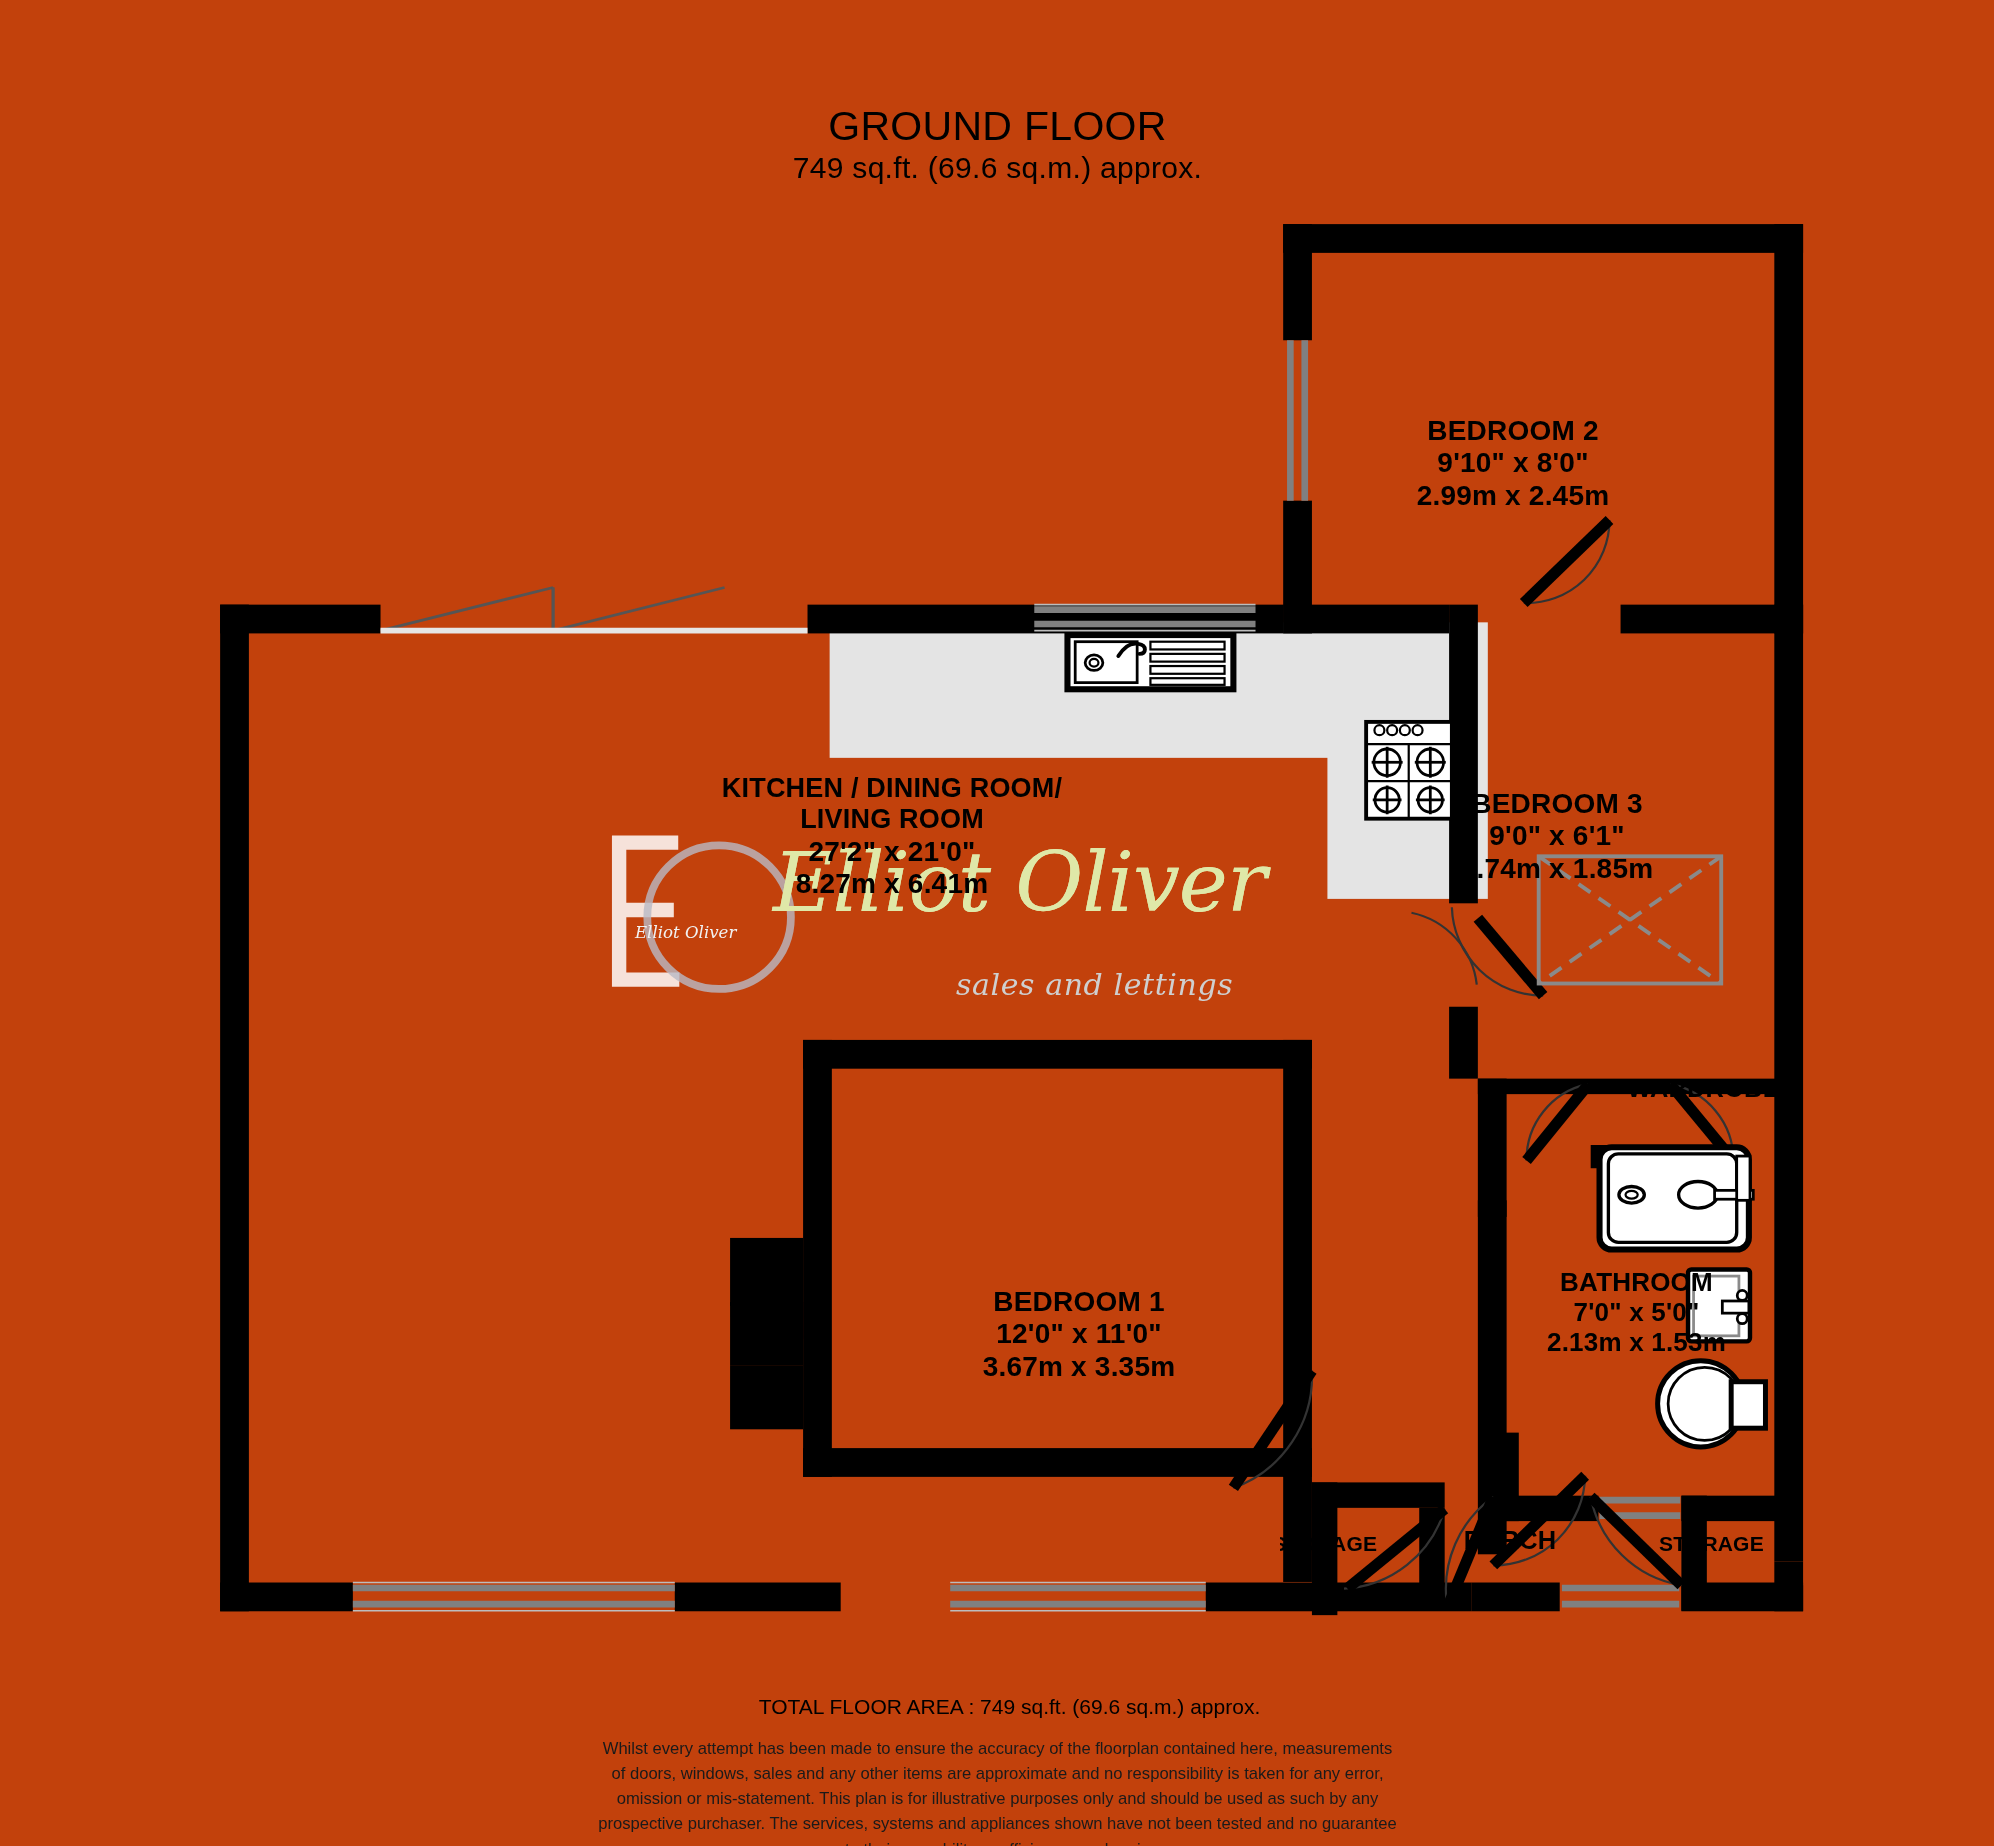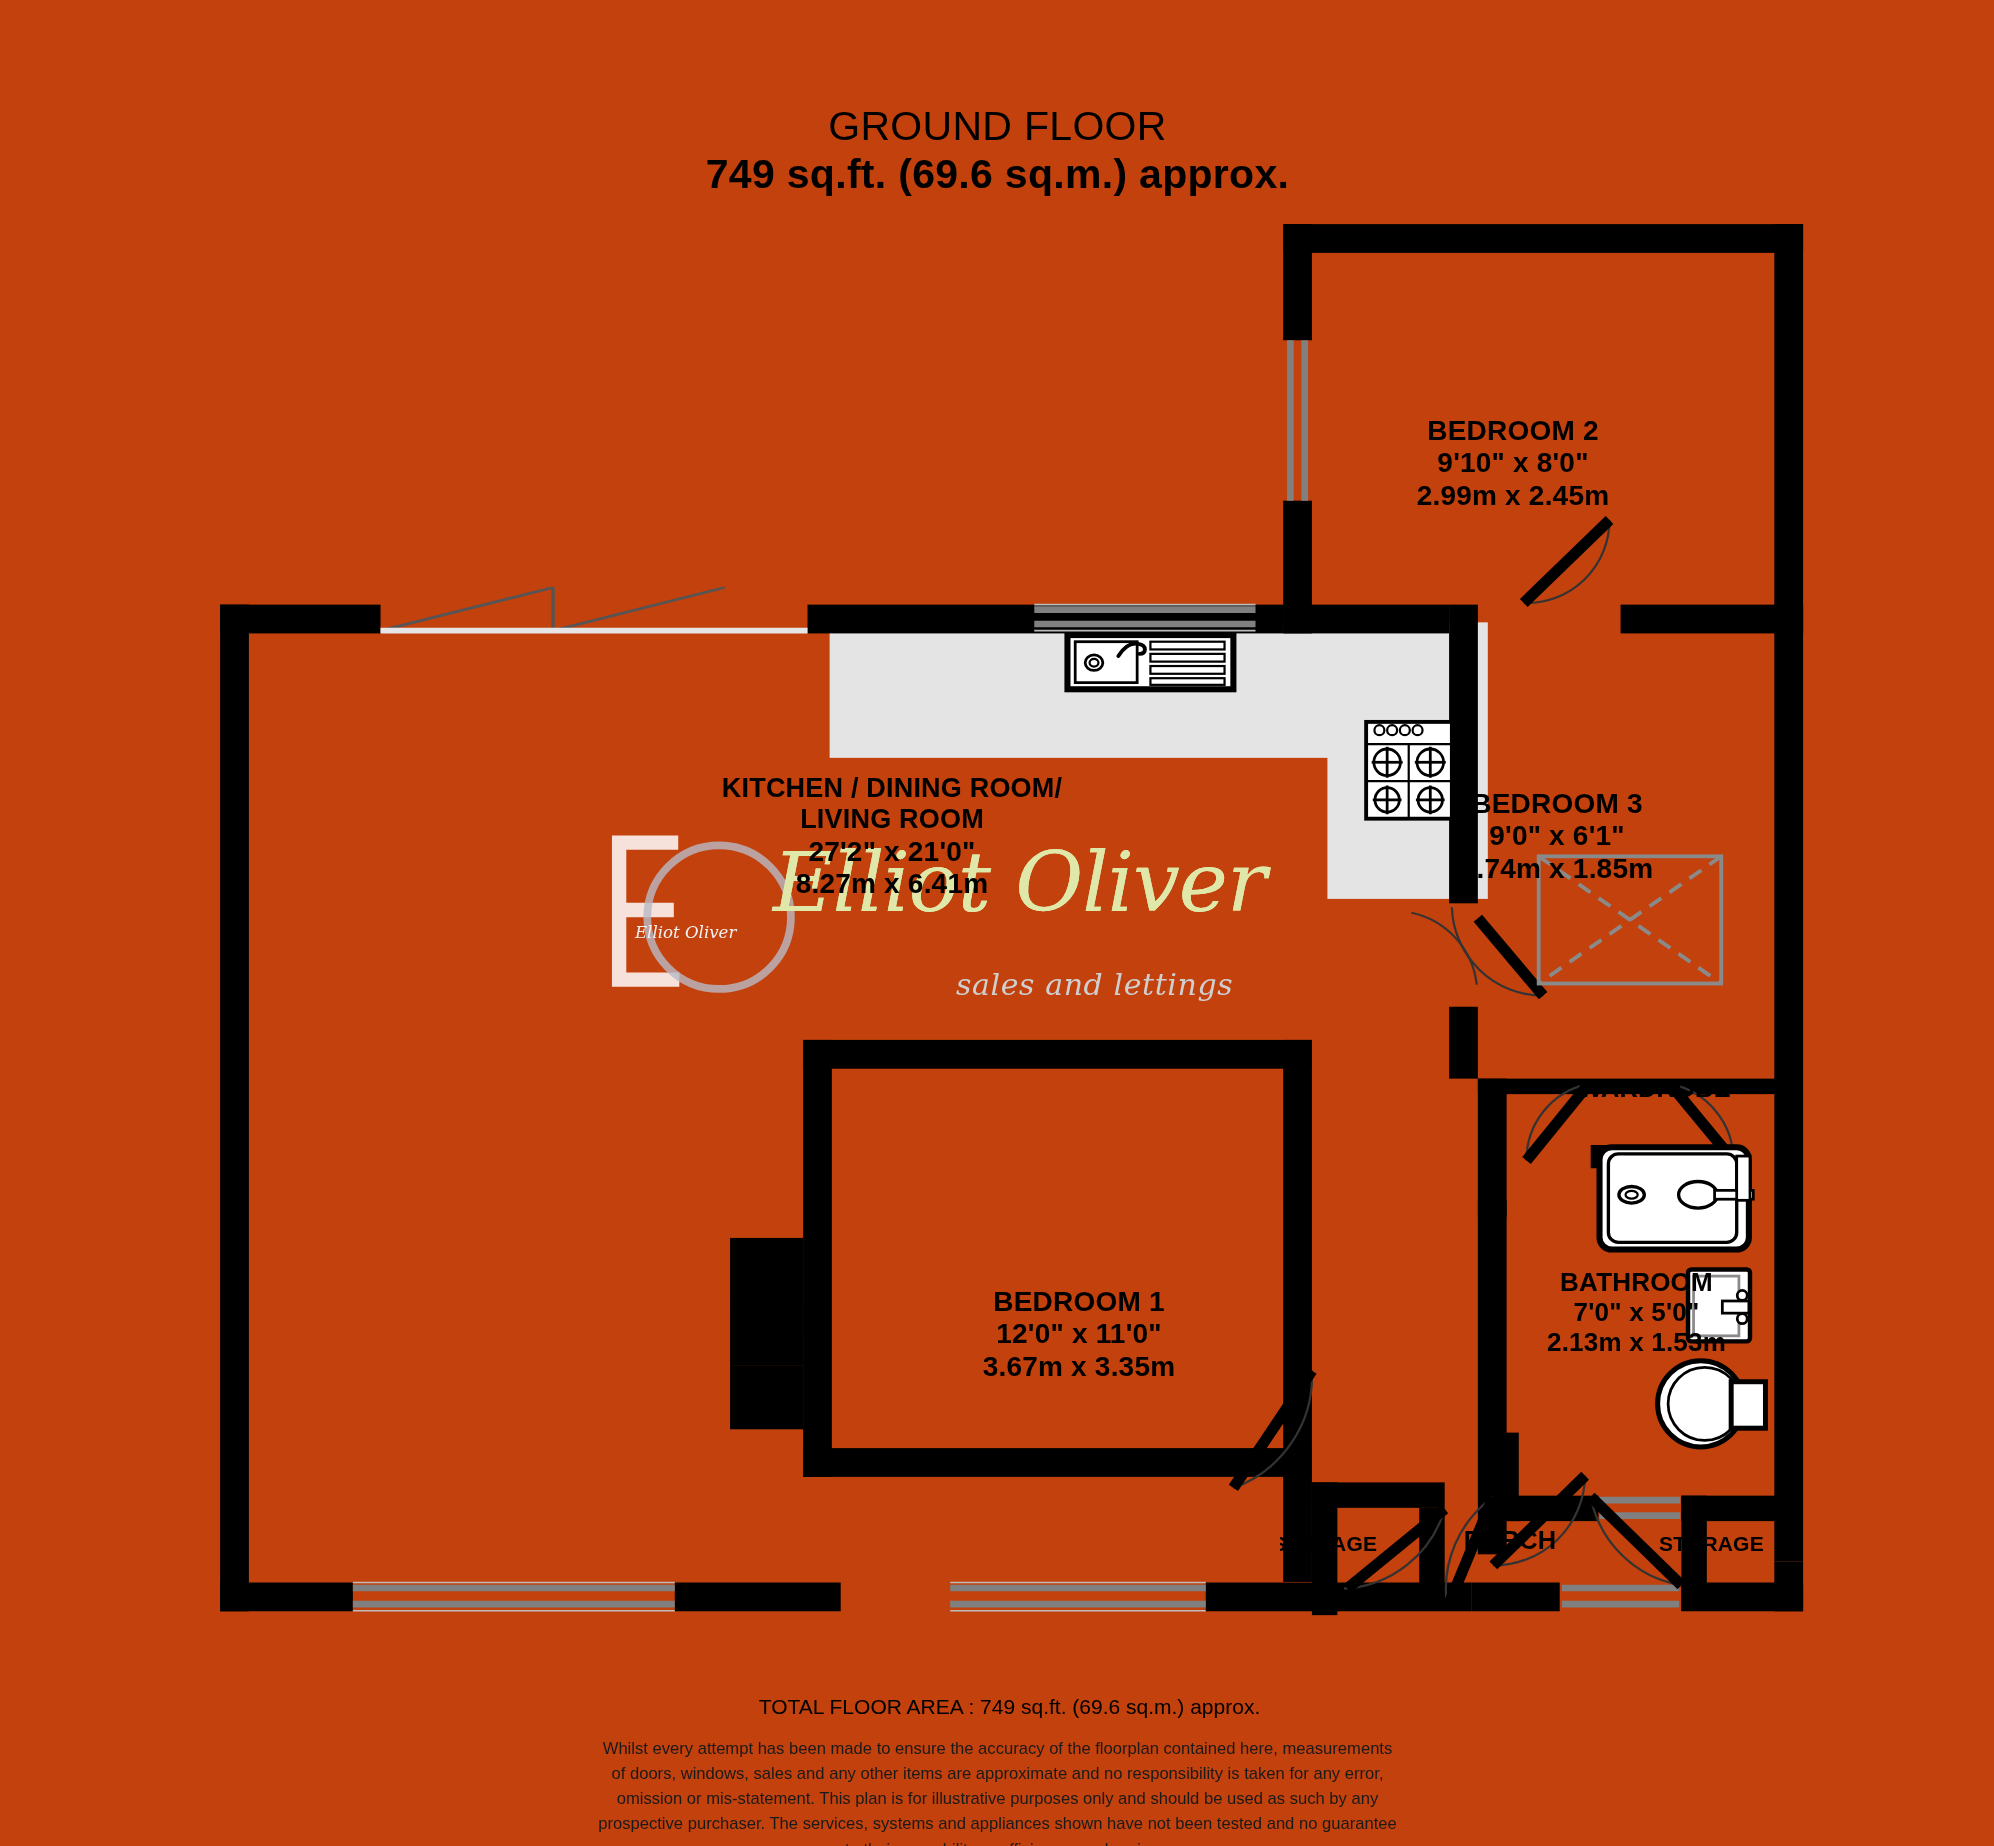--- a/index.html
+++ b/index.html
@@ -7,40 +7,40 @@
     width:1995px;height:1847px;
     font-family:"Liberation Sans", sans-serif;
     color:#000;
     -webkit-font-smoothing:antialiased;
   }
   #page{position:relative;width:1995px;height:1847px;overflow:hidden;background:#c2410c;}
 
   
   #header{position:absolute;left:0;top:102px;width:1995px;text-align:center;}
   #header .ttl{font-size:41px;letter-spacing:0.3px;line-height:1.18;font-weight:400;}
-  #header .sub{font-size:41px;letter-spacing:0.3px;line-height:1.18;font-weight:700;}
+  #header .sub{font-size:30px;letter-spacing:0.3px;line-height:1.18;font-weight:400;}
 
   
   #plan{position:absolute;left:0;top:0;width:1995px;height:1847px;}
   #plan svg{display:block;}
 
   
   .rlab{position:absolute;text-align:center;font-weight:bold;color:#000;white-space:nowrap;}
   .rlab .n{font-size:28px;line-height:1.16;letter-spacing:0.2px;}
   .rlab .d{font-size:28px;line-height:1.16;letter-spacing:0.2px;}
 
   #lab-kitchen{left:682px;top:773px;width:420px;}
   #lab-kitchen .n{font-size:27px;}
   #lab-bed2{left:1369px;top:379px;width:288px;margin-top:36px;}
   #lab-bed3{left:1430px;top:788px;width:254px;}
   #lab-bed1{left:949px;top:1286px;width:260px;text-align:center;}
   #lab-bath{left:1526px;top:1267px;width:221px;}
   #lab-bath .n{font-size:26px;}
   #lab-bath .d{font-size:26px;}
-  #lab-wardrobe{left:1544px;top:1074px;width:221px;}
+  #lab-wardrobe{left:1593px;top:1074px;width:221px;}
   #lab-wardrobe .n{font-size:25.4px;}
   #lab-porch{left:1438px;top:1526px;width:144px;}
   #lab-porch .n{font-size:25.4px;}
   #lab-stor-l{left:1280px;top:1532px;width:138px;overflow:hidden;}
   #lab-stor-l .n{font-size:21px;text-align:left;margin-left:-7.7px;}
   #lab-stor-r{left:1659px;top:1532px;width:116px;overflow:hidden;}
   #lab-stor-r .n{font-size:21px;text-align:left;}
 
   
   #wm{position:absolute;left:602px;top:791px;width:819px;height:265px;pointer-events:none;}

